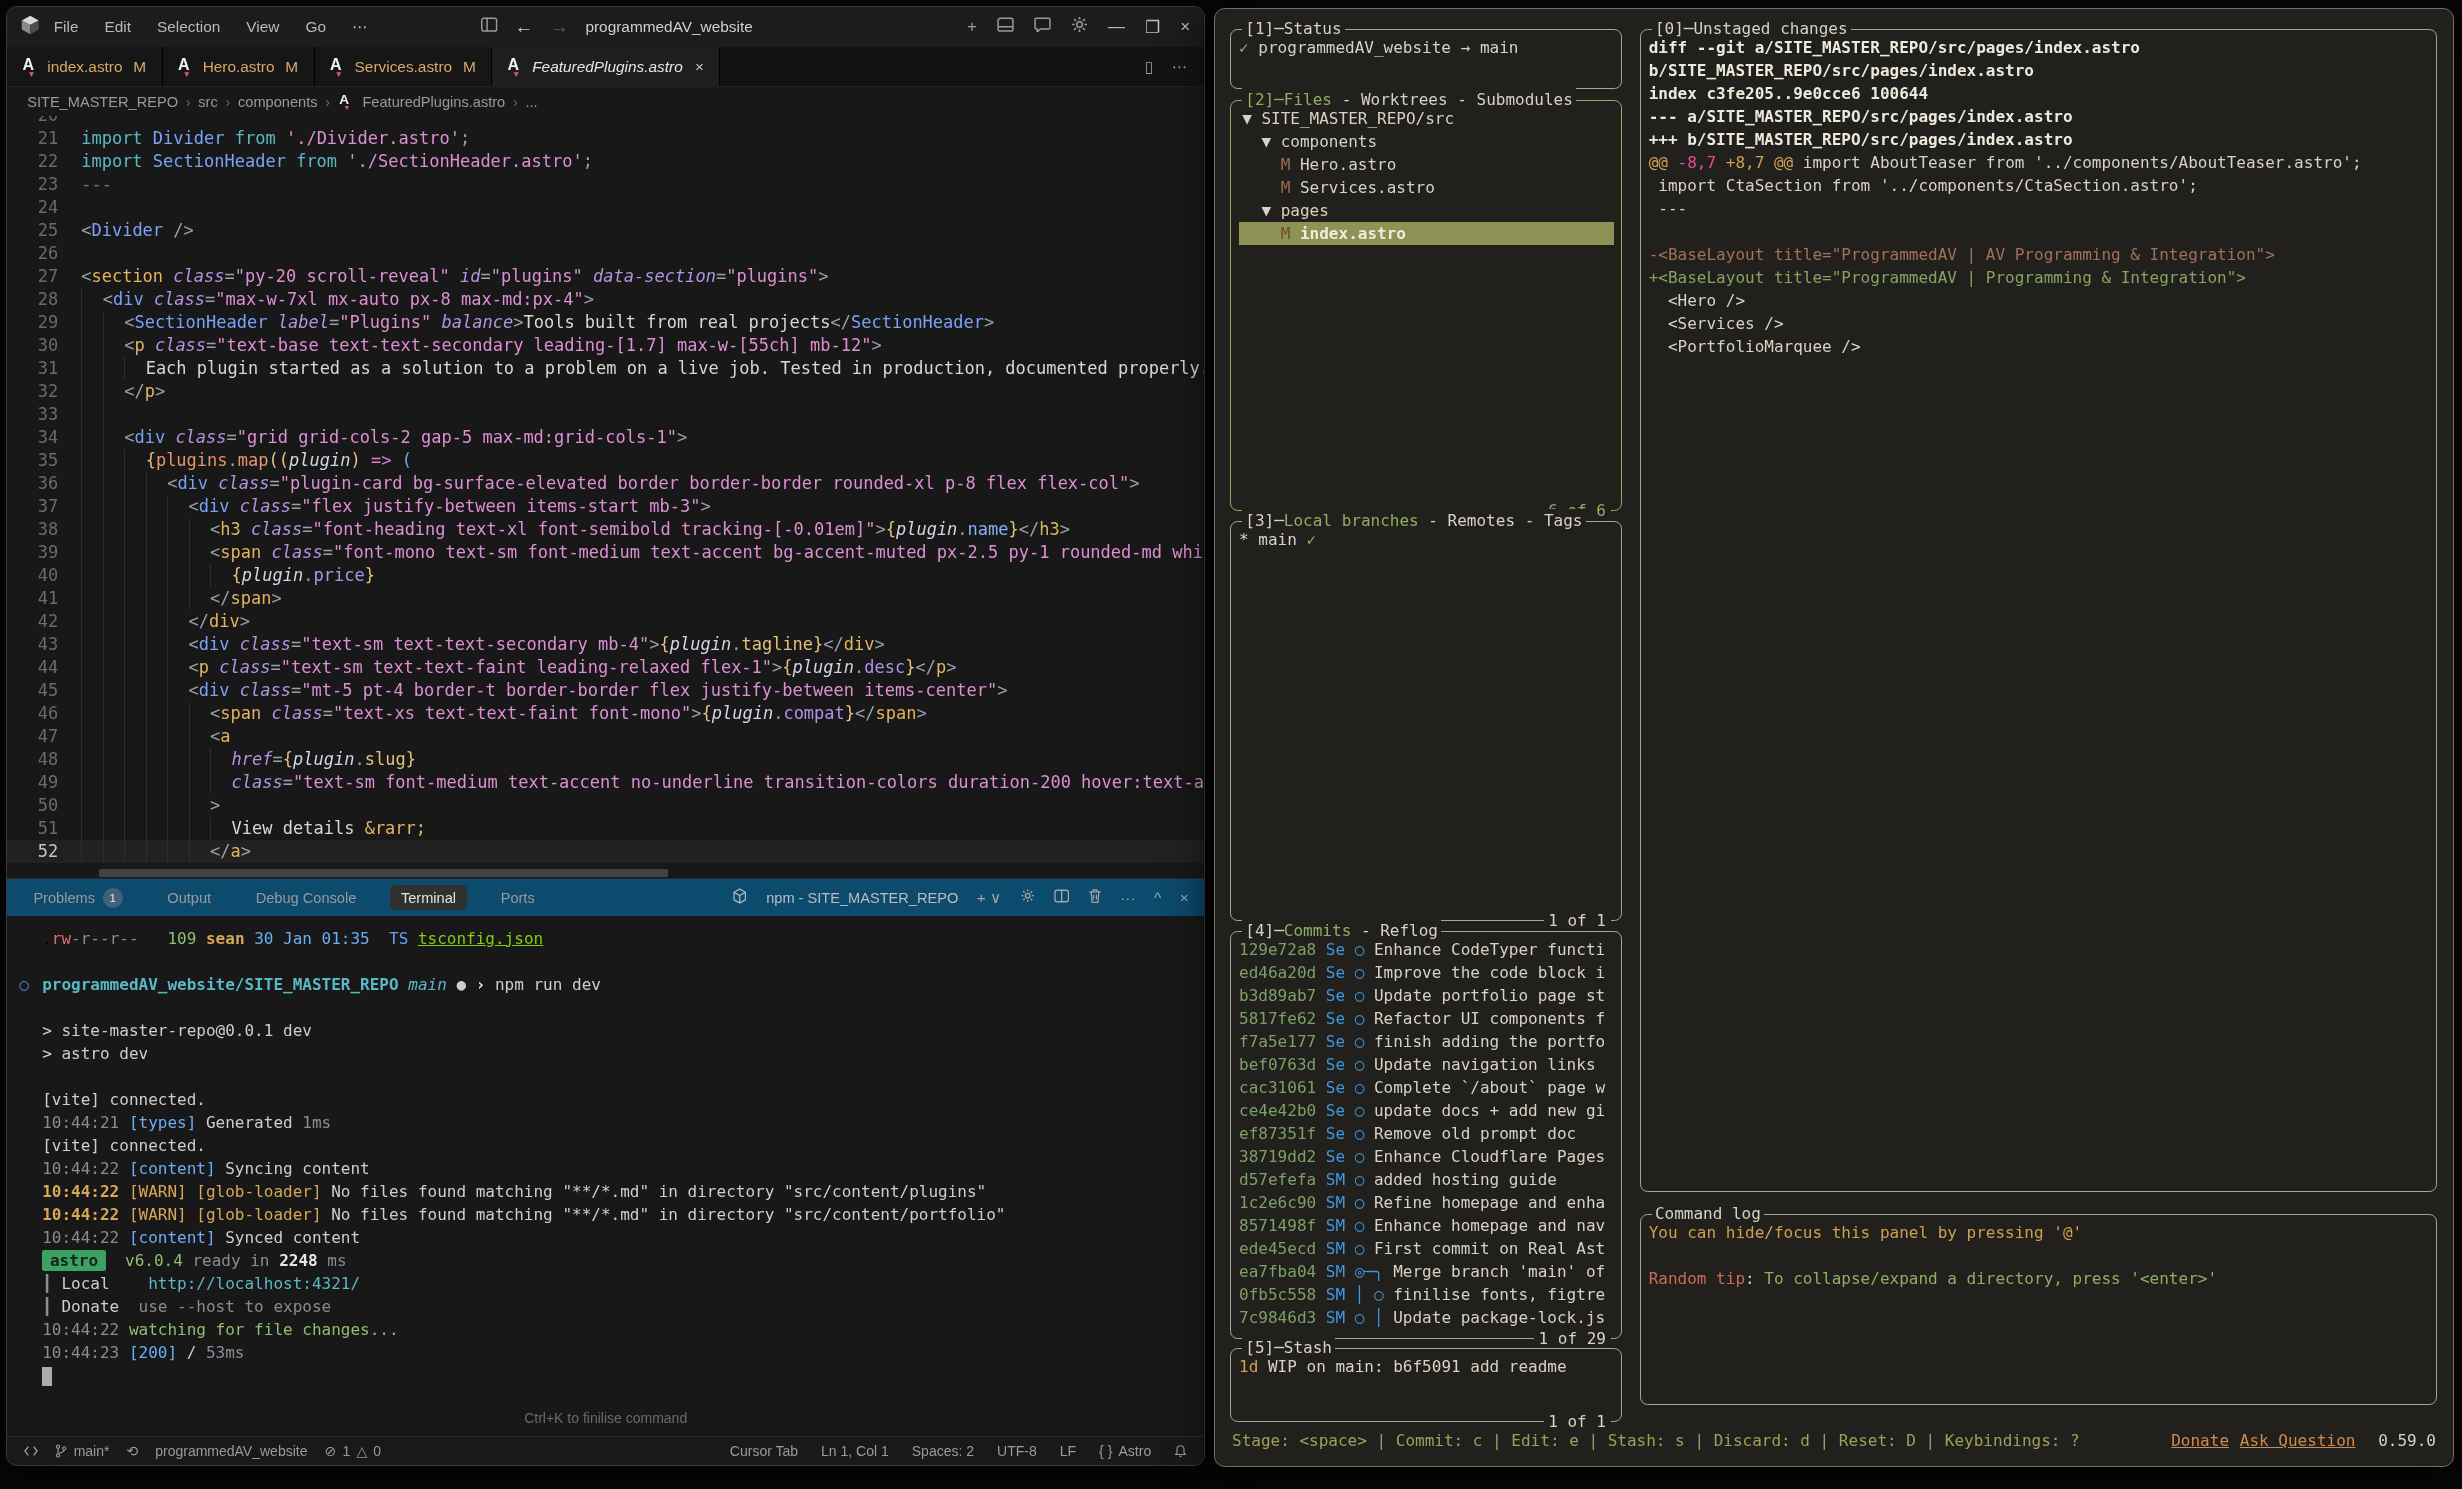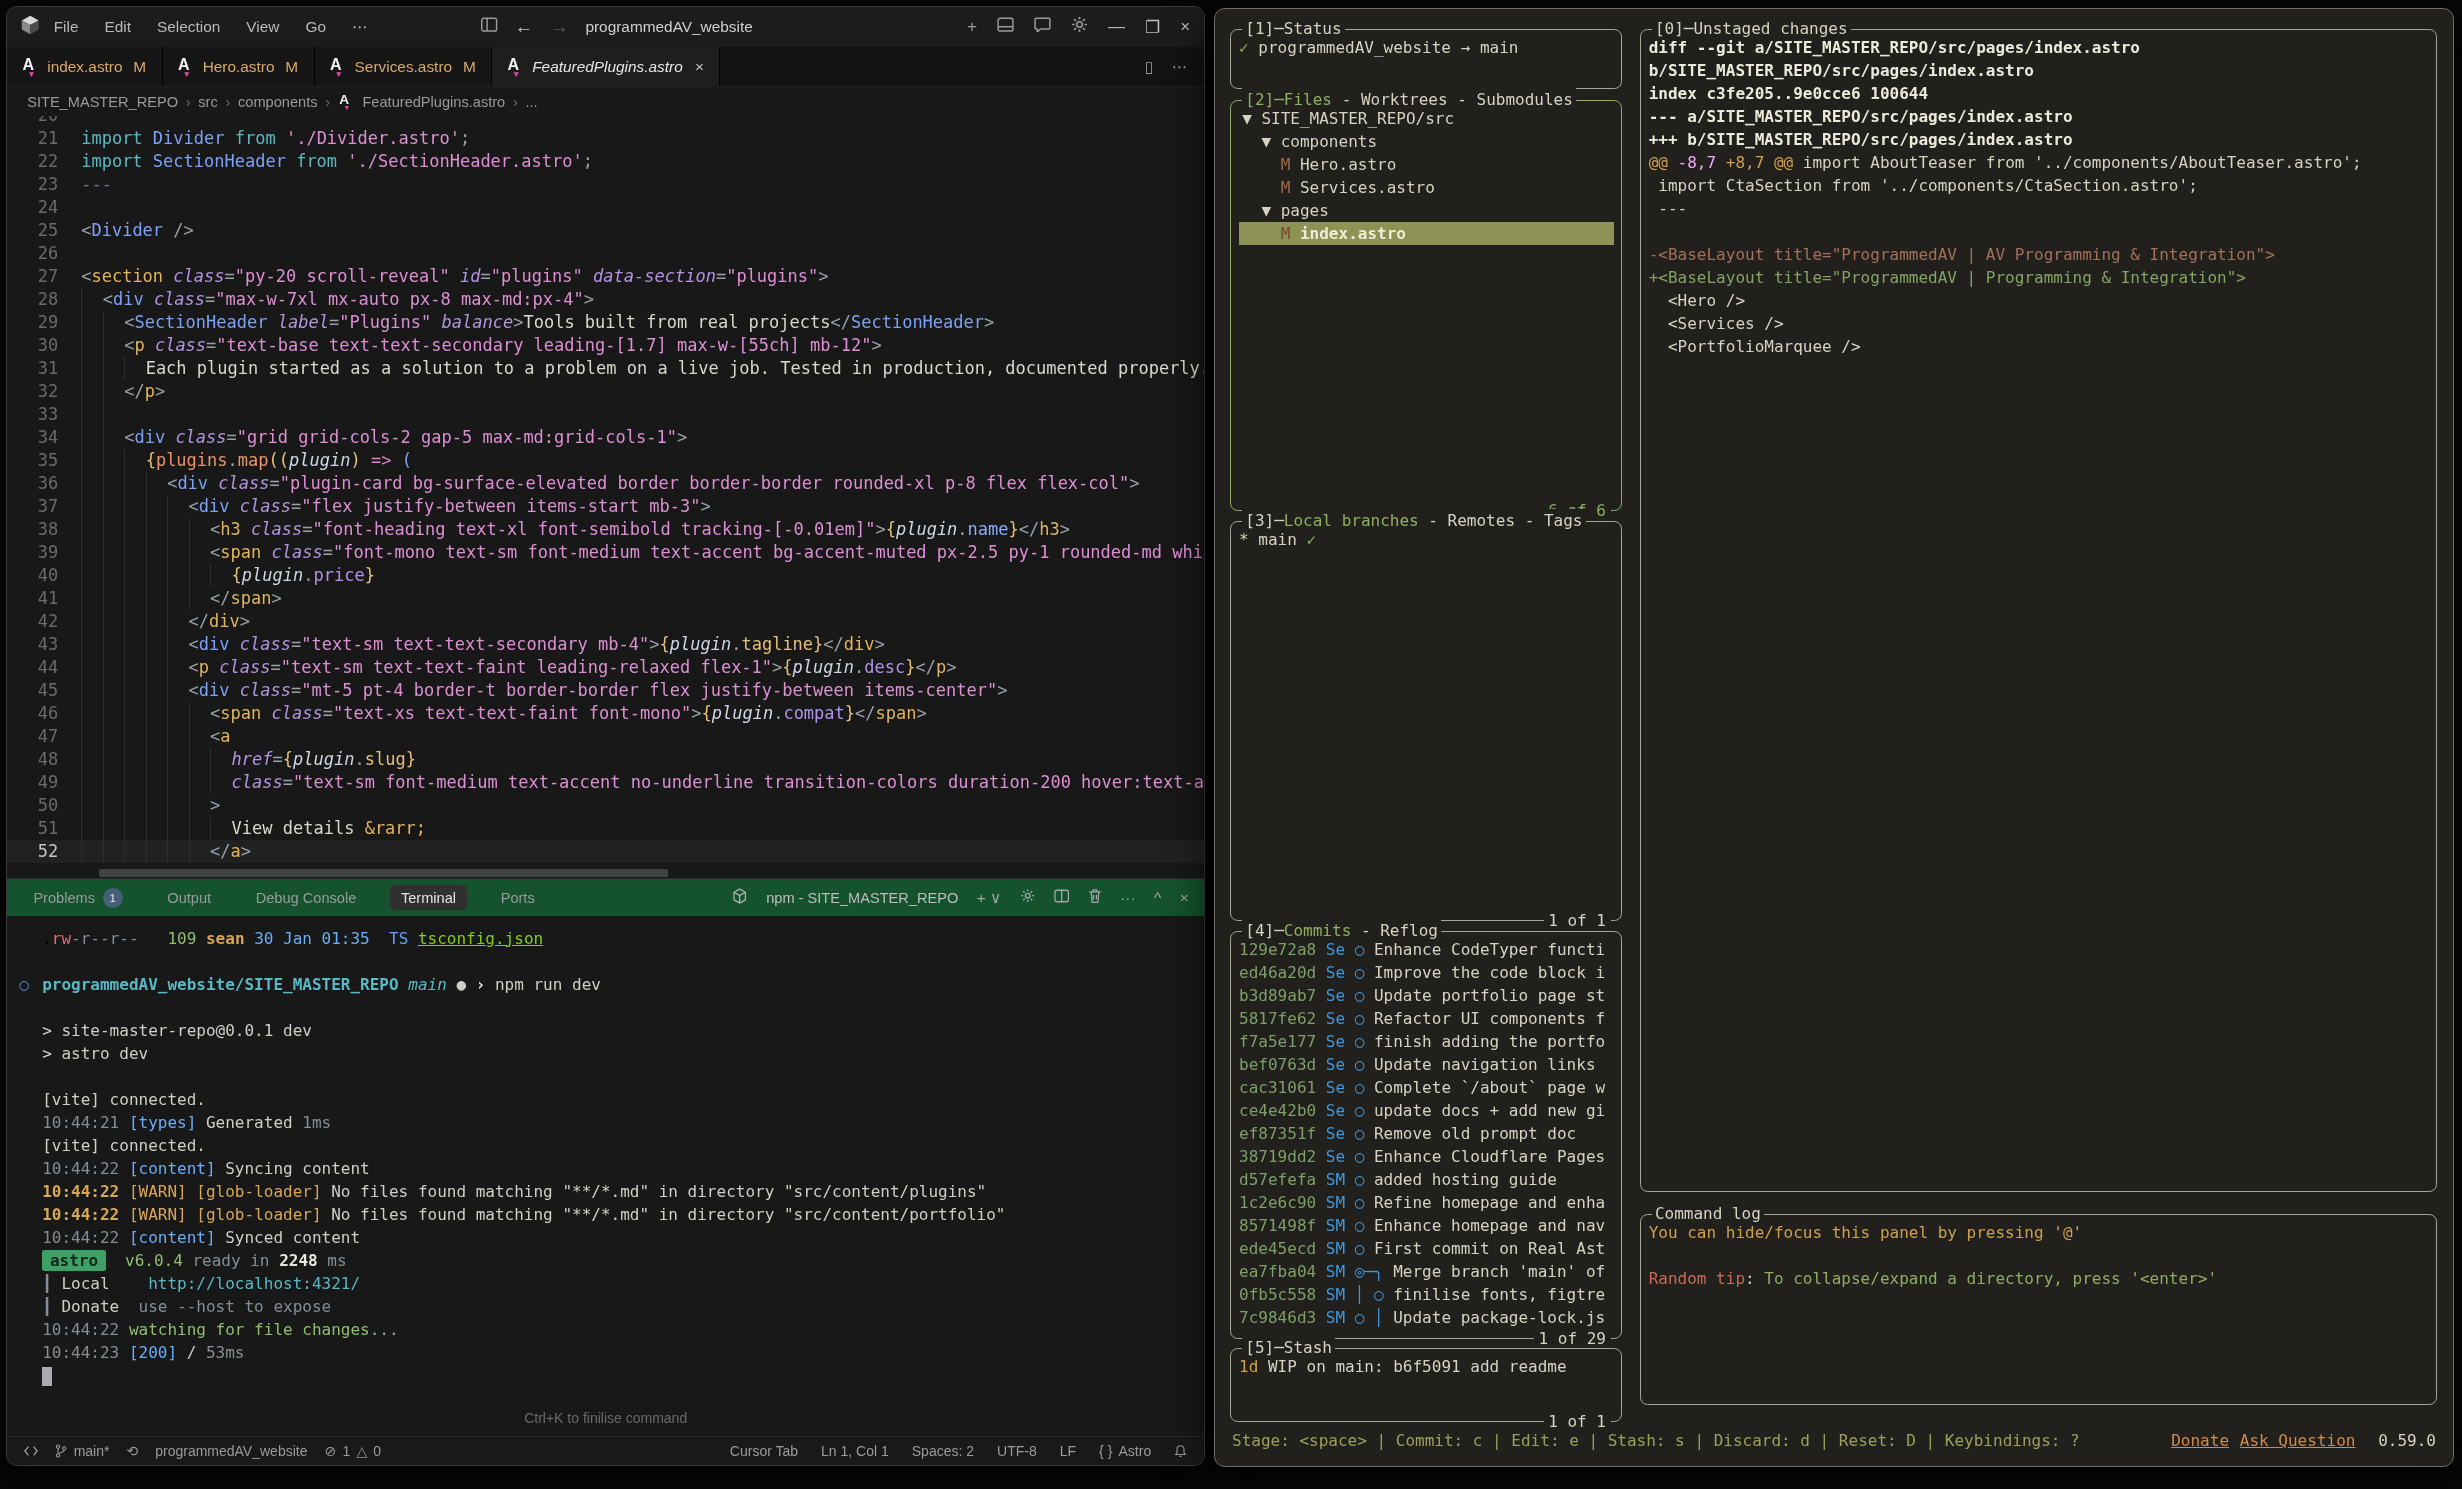--- a/index.html
+++ b/index.html
@@ -50,21 +50,21 @@
   .ig { display:inline-block; border-left:0.8px solid #2e2e2e; }
   .hscroll { position:absolute; left:92px; bottom:1.5px; width:569px; height:7.7px; background:#424242; border-radius:1.5px; }
 
   .c-kw{color:#5bb8c2}.c-cp{color:#7aa2f7}.c-st{color:#dd8fd4}.c-tg{color:#e2b55e}
   .c-at{color:#b294e0;font-style:italic}.c-pu{color:#9aa0a8}.c-tx{color:#d8d8d0}
   .c-br{color:#e5c07b}.c-it{color:#cfd6e4;font-style:italic}.c-pb{color:#8ab0f8}
   .c-pp{color:#b093e8}.c-py{color:#e5c07b}.c-sa{color:#e8956d}.c-pk{color:#d882c8}
   .c-dim2{color:#6f757d}
 
   .panelhdr { flex:0 0 38px; display:flex; align-items:center; padding:0 15.4px; gap:26px;
-    background:#14532d; border-top:0.8px solid #2a2a2a; color:#9a9a9a; font-size:14.6px; }
+    background:#0c4a6e; border-top:0.8px solid #2a2a2a; color:#9a9a9a; font-size:14.6px; }
   .ptab { display:flex; align-items:center; gap:7.7px; padding:4.6px 10.8px; border-radius:4.6px; }
   .ptab.active { background:#303030; color:#e3e3e3; }
   .pbadge { background:#46607a; color:#e8e8e8; font-size:11.5px; width:20px; height:20px;
     border-radius:50%; display:flex; align-items:center; justify-content:center; }
   .phdr-right { margin-left:auto; display:flex; align-items:center; gap:18.5px; color:#bdbdbd; font-size:14.6px; }
   .phdr-right .ic { color:#a5a5a5; font-size:15.4px; }
 
   .terminal { flex:1; position:relative; background:#181818; padding:10.8px 0 0 35px;
     font-family:"DejaVu Sans Mono", monospace; font-size:16px; line-height:23px; overflow:hidden; }
   .t-line { position:relative; white-space:pre; }
@@ -92,21 +92,21 @@
     font-family:"DejaVu Sans Mono", monospace; font-size:16px; line-height:23px;
     color:#d6d3c2; box-shadow:0 7.7px 46px rgba(0,0,0,.8); }
   .lz-panel { position:absolute; border:1.5px solid #a8a699; border-radius:7.7px; }
   .lz-panel.active { border-color:#8fae62; }
   .lz-title { position:absolute; top:-12.3px; left:10.8px; background:#21201c; padding:0 3.1px; white-space:pre; }
   .lz-count { position:absolute; bottom:-12.3px; right:10.8px; background:#21201c; padding:0 4.6px; white-space:pre; }
   .lz-body { position:absolute; inset:0; overflow:hidden; padding:6.2px 7.7px; }
   .g-cream{color:#d6d3c2}.g-green{color:#8fae62}.g-hash{color:#7f9f68}.g-blue{color:#3f97e0}
   .g-gold{color:#cfa050}.g-red{color:#c96b55}
   .g-db{color:#eceadb;font-weight:bold}.g-dtext{color:#d6d3c2}
-  .g-dminus{color:#a4705a}.g-dplus{color:#85a363}.g-hunk{color:#cfa050}.g-hunkm{color:#f0abfc}
+  .g-dminus{color:#a4705a}.g-dplus{color:#85a363}.g-hunk{color:#cfa050}.g-hunkm{color:#ec4899}
   .g-m{color:#a06a50}
   .lz-row { white-space:pre; overflow:hidden; }
   .file-row { white-space:pre; overflow:hidden; padding-left:3.1px; }
   .file-row.selected { background:#8d9355; }
   .file-row.selected .g-cream { color:#eeecd8; font-weight:bold; }
   .file-row.selected .g-m { color:#76492f; }
   .commit-row { white-space:pre; overflow:hidden; }
   .diff-line { white-space:pre; overflow:hidden; }
   .lz-bottom { position:absolute; left:17px; top:1420px; right:17px; display:flex; white-space:pre; }
   .lz-keys { color:#9ba05a; }

